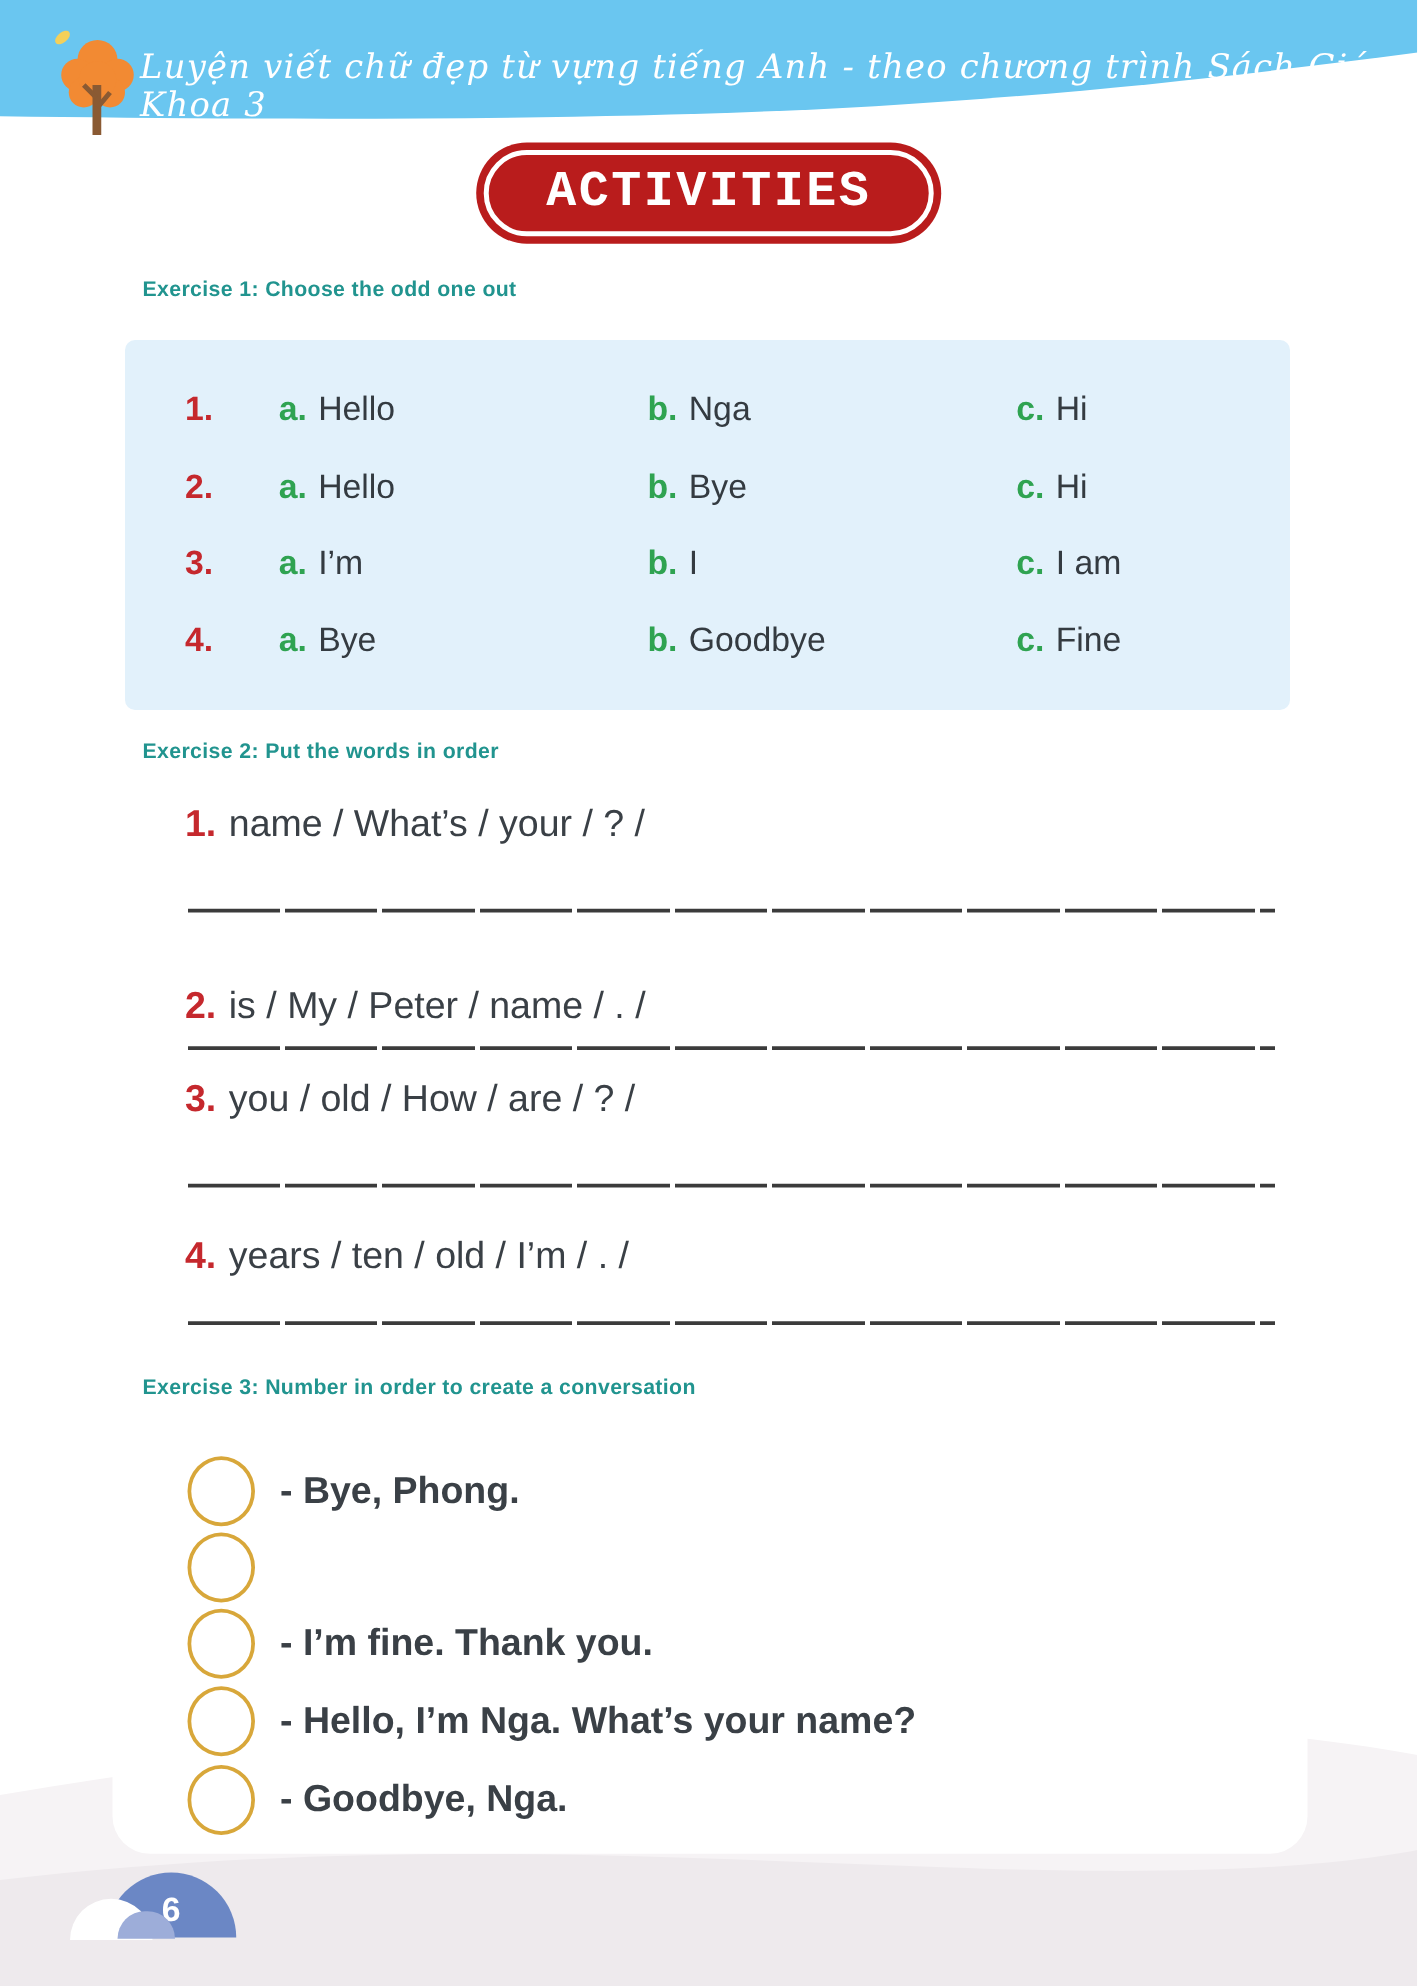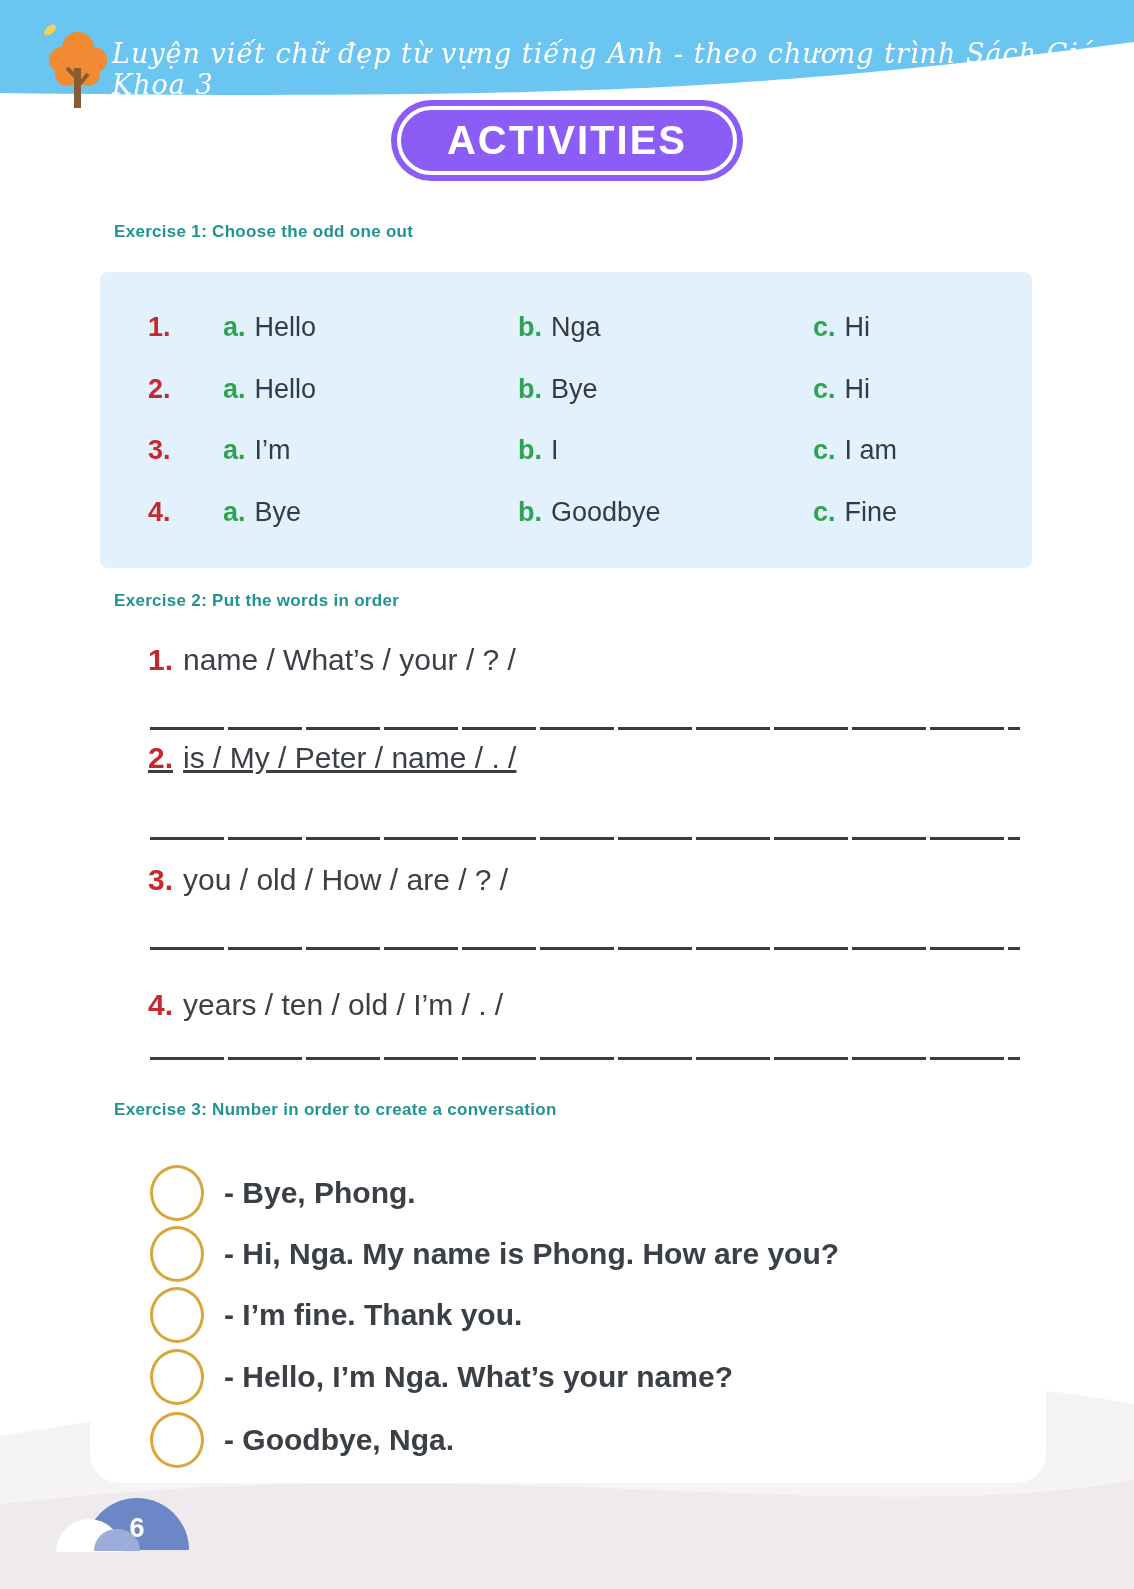--- a/index.html
+++ b/index.html
@@ -9,22 +9,22 @@
   }
   
   .header-wave{position:absolute;top:0;left:0;width:1134px;height:110px;z-index:1;}
   .tree{position:absolute;top:16px;left:36px;z-index:2;}
   .header-title{
     position:absolute;top:38px;left:112px;z-index:2;color:#ffffff;
     font-family:"DejaVu Serif", serif;font-style:italic;font-size:27px;letter-spacing:1px;
   }
   
   .pill{
-    position:absolute;top:100px;left:50%;transform:translateX(-50%);
-    background:#8b5cf6;border-radius:46px;padding:6px;z-index:3;
+    position:absolute;top:114px;left:50%;transform:translateX(-50%);
+    background:#b91c1c;border-radius:46px;padding:6px;z-index:3;font-family:Liberation Mono, monospace;
   }
   .pill-inner{
     border:4px solid #ffffff;border-radius:40px;padding:8px 46px;
     color:#ffffff;font-weight:bold;font-size:40px;letter-spacing:2px;
   }
   
   .ex-title{
     position:absolute;left:114px;color:#21948f;font-weight:bold;font-size:17px;
     letter-spacing:0.3px;z-index:3;
   }
@@ -132,21 +132,21 @@
     </div>
   </div>
 
   <div id="ex2-title" class="ex-title">Exercise 2: Put the words in order</div>
 
   <div class="e2-item" style="top:643px;">
     <span class="num">1.</span><span>name / What’s /  your / ? /</span>
   </div>
   <div class="ans-line" style="top:727px;"></div>
 
-  <div class="e2-item" style="top:741px;text-decoration:underline;">
+  <div class="e2-item" style="top:788px;">
     <span class="num">2.</span><span>is / My / Peter / name / . /</span>
   </div>
   <div class="ans-line" style="top:837px;"></div>
 
   <div class="e2-item" style="top:863px;text-align:center;">
     <span class="num">3.</span><span>you / old / How / are / ? /</span>
   </div>
   <div class="ans-line" style="top:947px;"></div>
 
   <div class="e2-item" style="top:973px;margin-top:15px;">
@@ -155,21 +155,20 @@
   <div class="ans-line" style="top:1057px;"></div>
 
   <div id="ex3-title" class="ex-title">Exercise 3: Number in order to create a conversation</div>
 
   <div class="e3-item" style="top:1165px;">
     <div class="e3-circle"></div>
     <div class="e3-text">- Bye, Phong.</div>
   </div>
   <div class="e3-item" style="top:1226px;">
     <div class="e3-circle"></div>
-    <div class="e3-text">- Hi, Nga. My name is Phong. How are you?</div>
   </div>
   <div class="e3-item" style="top:1287px;">
     <div class="e3-circle"></div>
     <div class="e3-text">- I’m fine. Thank you.</div>
   </div>
   <div class="e3-item" style="top:1349px;">
     <div class="e3-circle"></div>
     <div class="e3-text">- Hello, I’m Nga. What’s your name?</div>
   </div>
   <div class="e3-item" style="top:1412px;">

